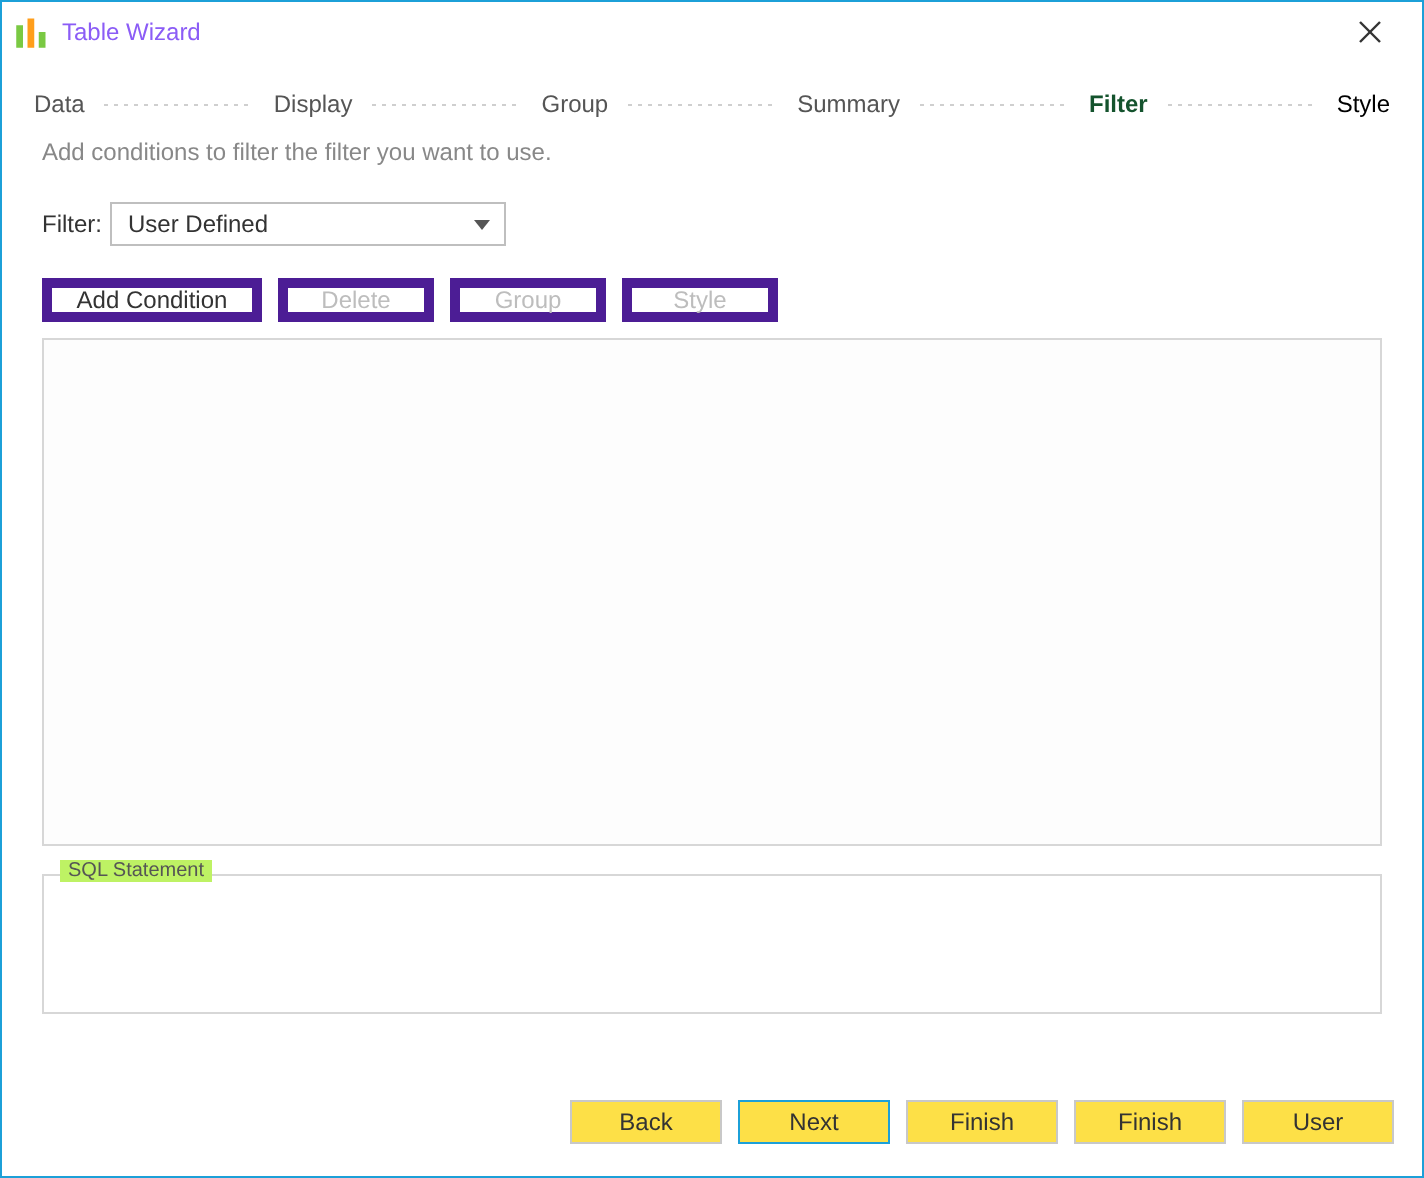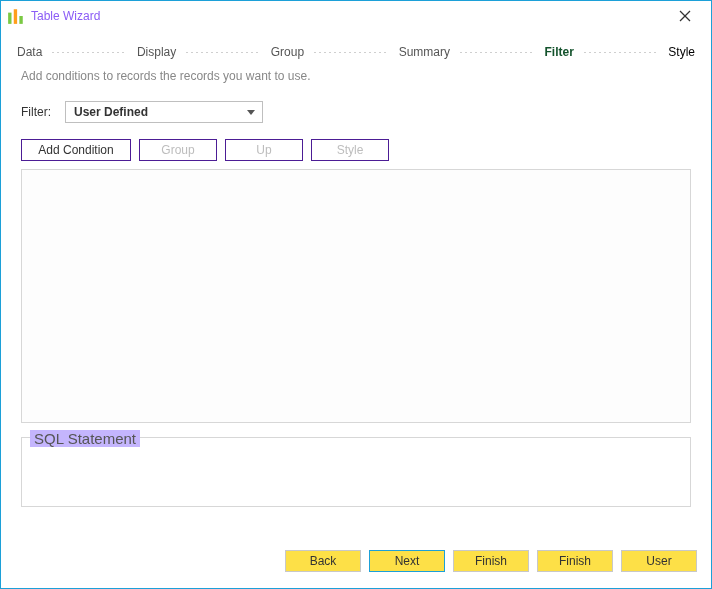--- a/index.html
+++ b/index.html
@@ -53,47 +53,46 @@
 
     .description {
       padding: 0 14px 18px 20px;
       color: #888;
       font-size: 12px;
     }
 
     .filter-row {
       display: flex; align-items: center;
       padding: 0 20px 16px;
-      gap: 14px;
+      gap: 4px;
     }
     .filter-row .lbl { color: #333; }
     .combo {
       width: 198px; height: 22px;
       border: 1px solid #bfbfbf;
       display: flex; align-items: center;
       padding: 0 0 0 8px;
       background: #fff;
       position: relative;
-      font-weight: bold;
     }
     .combo .val { flex: 1; color: #333; font-size: 12px; }
     .combo .btn-dd {
       width: 22px; height: 100%;
       display: flex; align-items: center; justify-content: center;
       border-left: 0;
     }
     .combo .btn-dd svg { width: 8px; height: 5px; }
 
     .button-row {
       display: flex; gap: 8px;
       padding: 0 20px 8px;
     }
     .tb-btn {
       width: 78px; height: 22px;
-      border: 1px solid #4c1d95;
+      border: 5px solid #4c1d95;
       background: #fff;
       color: #bdbdbd;
       font-size: 12px;
       cursor: default;
       display: flex; align-items: center; justify-content: center;
     }
     .tb-btn.enabled {
       color: #333;
       cursor: pointer;
     }
@@ -107,23 +106,23 @@
 
     .sql-group {
       margin: 14px 20px 0;
       height: 70px;
       border: 1px solid #d7d7d7;
       position: relative;
     }
     .sql-group .legend {
       position: absolute; top: -8px; left: 8px;
       padding: 0 4px;
-      background: #c4b5fd;
+      background: #bef264;
       color: #555;
-      font-size: 15px;
+      font-size: 10px;
     }
 
     .footer {
       position: absolute; left: 0; right: 0; bottom: 0;
       height: 44px;
       display: flex; align-items: center; justify-content: flex-end;
       gap: 8px;
       padding: 0 14px 10px 0;
     }
     .footer .fbtn {
@@ -167,38 +166,38 @@
   <span class="step-line"></span>
   <span class="step">Group</span>
   <span class="step-line"></span>
   <span class="step">Summary</span>
   <span class="step-line"></span>
   <span class="step active">Filter</span>
   <span class="step-line"></span>
   <span class="step dim">Style</span>
 </div>
 
-<div class="description">Add conditions to records the records you want to use.</div>
+<div class="description">Add conditions to filter the filter you want to use.</div>
 
 <div class="filter-row">
   <span class="lbl">Filter:</span>
   <div class="combo">
     <span class="val">User Defined</span>
     <span class="btn-dd">
       <svg viewBox="0 0 8 5">
           <polygon points="0,0 8,0 4,5" fill="#555"></polygon>
         </svg>
     </span>
   </div>
 </div>
 
 <div class="button-row">
   <div class="tb-btn enabled" style="width:110px">Add Condition</div>
+  <div class="tb-btn">Delete</div>
   <div class="tb-btn">Group</div>
-  <div class="tb-btn">Up</div>
   <div class="tb-btn">Style</div>
 </div>
 
 <div class="conditions-area"></div>
 
 <div class="sql-group">
   <span class="legend">SQL Statement</span>
 </div>
 
 <div class="footer">

